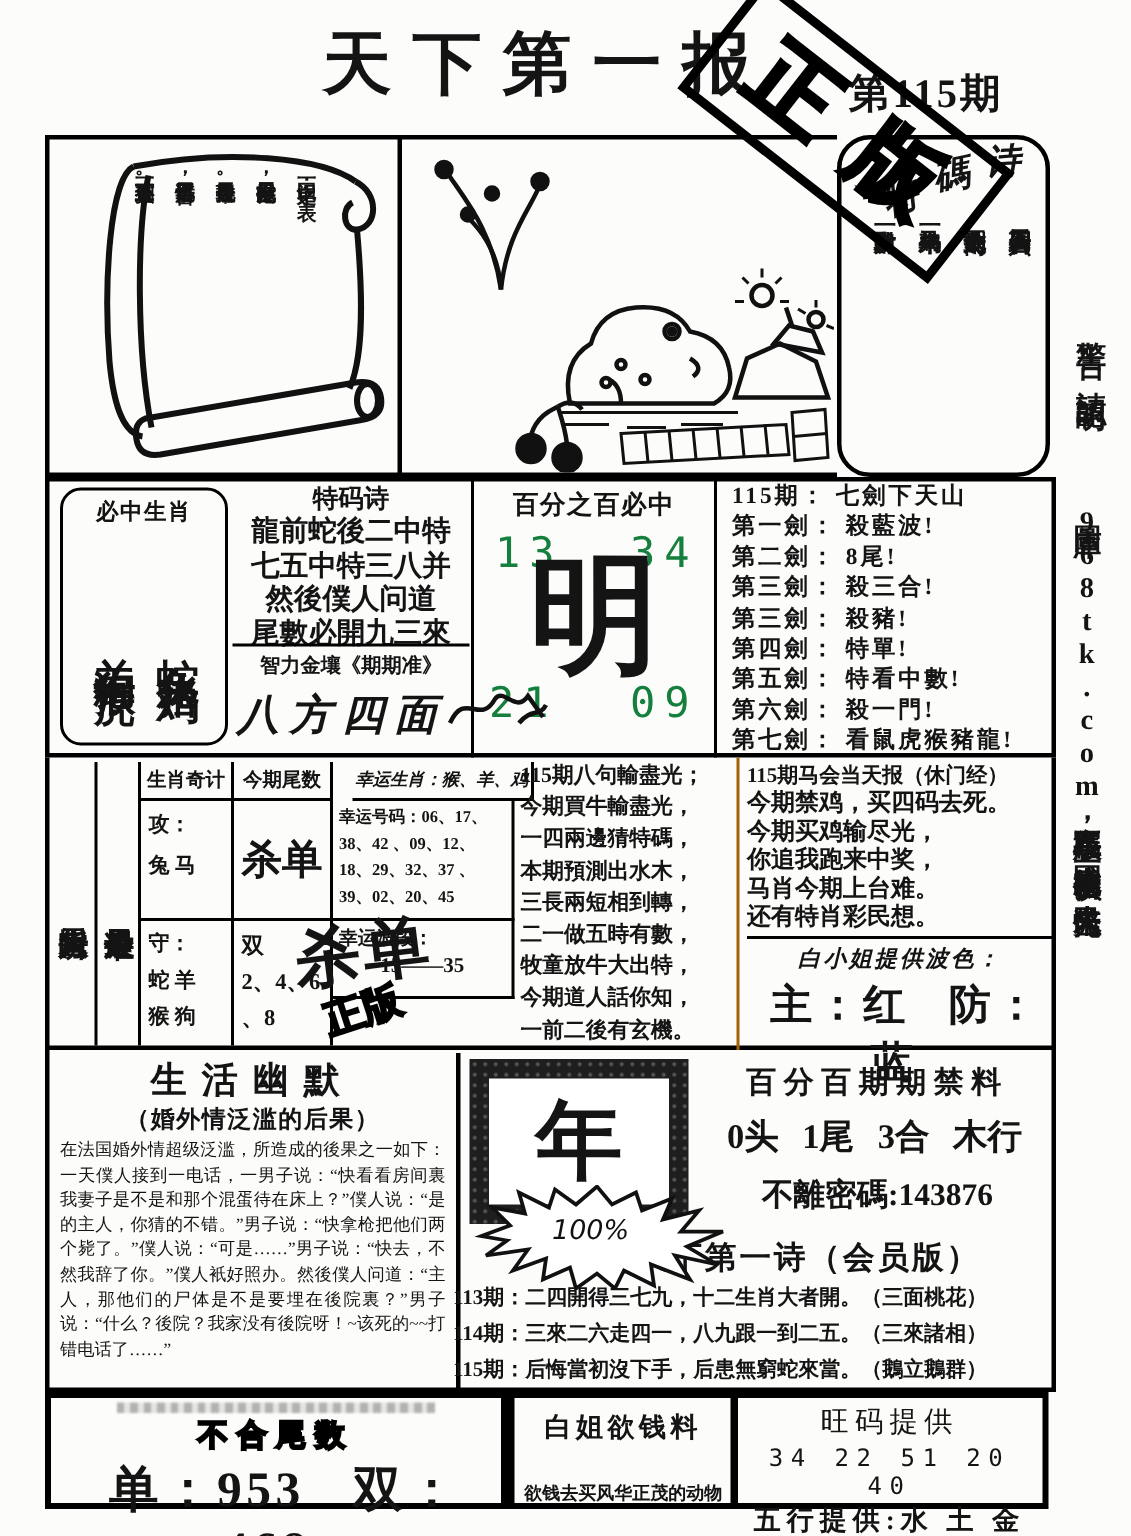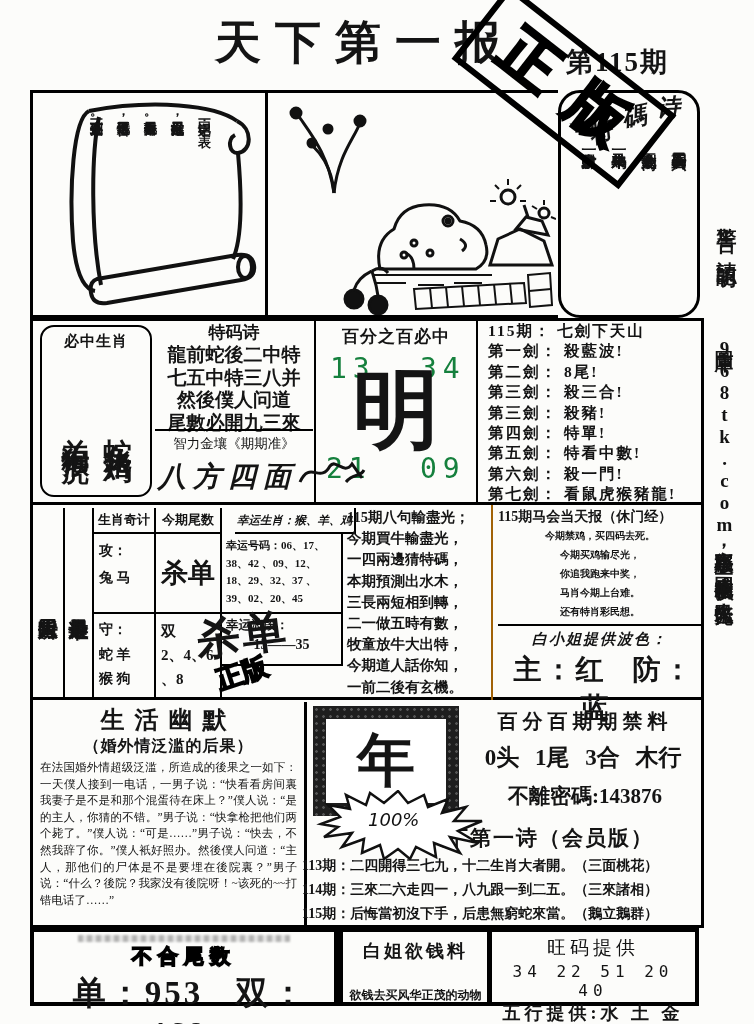--- a/index.html
+++ b/index.html
@@ -36,21 +36,21 @@
   .zone2 { left:30px; top:318px; width:674px; height:187px; border:3px solid #000; }
   .zbox  { left:40px; top:325px; width:112px; height:172px; border:2px solid #000; border-radius:14px; text-align:center; }
   .zbox .zt { font-size:15px; font-weight:bold; margin-top:5px; letter-spacing:1px; }
   .zanimals { display:inline-block; margin-top:6px; height:142px; writing-mode:vertical-rl; text-orientation:upright;
               font-size:28px; font-weight:bold; }
   .zanimals .col { line-height:42px; letter-spacing:6px; }
   .cpoem { left:157px; top:321px; width:154px; text-align:center; }
   .cpoem .ct { font-size:17px; font-weight:bold; }
   .cpoem .cl { font-size:19px; font-weight:bold; line-height:22.5px; white-space:nowrap; }
   .cpoem-div { left:155px; top:429px; width:158px; height:2px; background:#000; }
-  .note   { left:156px; top:435px; width:156px; font-size:13.5px; font-weight:normal; text-align:center; white-space:nowrap; }
+  .note   { left:156px; top:435px; width:156px; font-size:13.5px; font-weight:bold; text-align:center; white-space:nowrap; }
   .slogan { left:158px; top:458px; font-size:28px; font-weight:bold; font-style:italic; letter-spacing:7px; white-space:nowrap; }
   .scribble { left:296px; top:452px; z-index:3; }
   .sure-box { left:314px; top:318px; width:164px; height:187px; border-left:2px solid #000; border-right:2px solid #000; }
   .sure-title { left:318px; top:325px; width:156px; text-align:center; font-size:17px; font-weight:bold; letter-spacing:1px; }
   .snum { font-size:28px; letter-spacing:6px; font-family:"DejaVu Sans Mono",monospace; color:#15803d; }
   .sn1 { left:330px; top:352px; } .sn2 { left:420px; top:352px; }
   .sn3 { left:326px; top:452px; } .sn4 { left:420px; top:452px; }
   .sglyph { left:330px; top:352px; width:132px; text-align:center; font-size:86px; font-weight:bold; }
   .swords { left:488px; top:321px; width:214px; }
   .swords div { font-size:15.5px; font-weight:bold; line-height:20.4px; letter-spacing:2px; white-space:nowrap; }
@@ -73,21 +73,21 @@
   .c-guard  { left:94px;  top:614px; width:62px; height:83px; padding:4px 5px; font-size:14px; line-height:1.75; }
   .c-even   { left:156px; top:614px; width:66px; height:83px; padding:5px; font-size:15px; line-height:1.6; }
   .c-wave   { left:222px; top:614px; width:121px; height:52px; border-bottom:2px solid #000; padding:3px 4px; font-size:12.5px; }
   .c-wave .wv { text-align:center; font-size:14px; margin-top:3px; }
   .stamp2  { left:196px; top:606px; transform:rotate(-7deg); font-size:44px; font-weight:900; letter-spacing:2px; z-index:5; }
   .stamp2b { left:216px; top:656px; transform:rotate(-18deg); font-size:26px; font-weight:bold; z-index:5; }
   .eight { left:343px; top:505px; width:150px; height:195px; border-right:2px solid #a16207; padding:2px 0 0 4px; }
   .eight div { font-size:14.5px; font-weight:bold; line-height:21.2px; white-space:nowrap; }
   .horse { left:493px; top:505px; width:211px; padding:3px 2px 0 5px; }
   .horse .ht  { font-size:14px; font-weight:bold; white-space:nowrap; }
-  .horse .hl  { font-size:10px; font-weight:bold; line-height:19px; white-space:nowrap;text-align:center; }
+  .horse .hl  { font-size:16px; font-weight:bold; line-height:19px; white-space:nowrap; }
   .horse-div { margin-top:3px; border-top:2px solid #000; }
   .provider { font-size:15px; font-weight:bold; font-style:italic; text-align:center; margin-top:4px; letter-spacing:2px; }
   .colors { font-size:28px; font-weight:bold; text-align:center; letter-spacing:3px; margin-top:2px; }
   .colors span { margin:0 8px; }
 
   
   .row4 { left:30px; top:700px; width:674px; height:228px; border-left:3px solid #000; border-right:3px solid #000; border-bottom:3px solid #000; }
   .humor { left:33px; top:702px; width:274px; height:224px; border-right:3px solid #000; padding:2px 7px 0 7px; }
   .humor .ht { text-align:center; font-size:24px; font-weight:bold; letter-spacing:10px; }
   .humor .hs { text-align:center; font-size:16px; font-weight:bold; letter-spacing:1px; }

